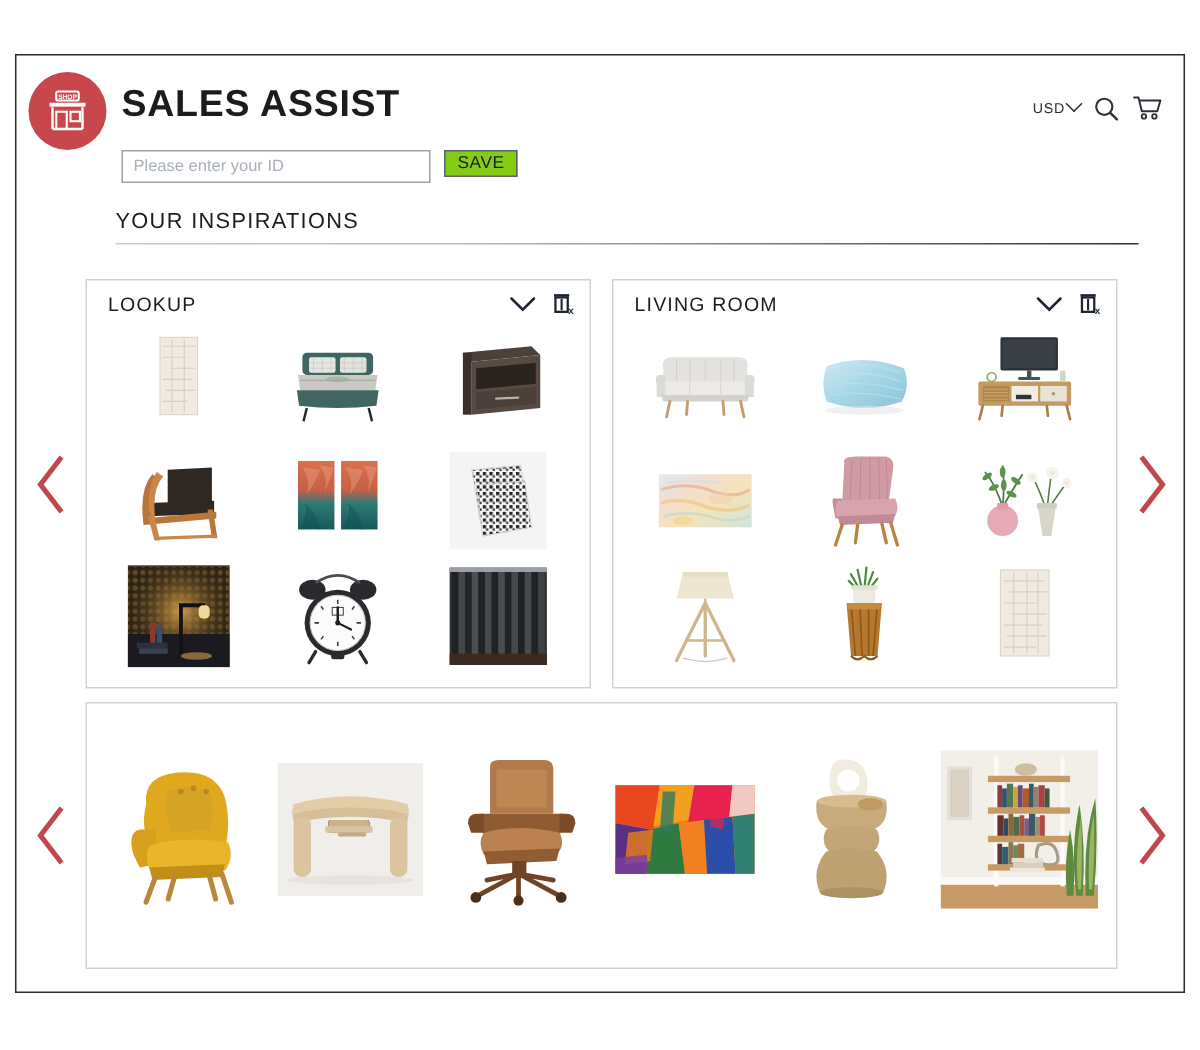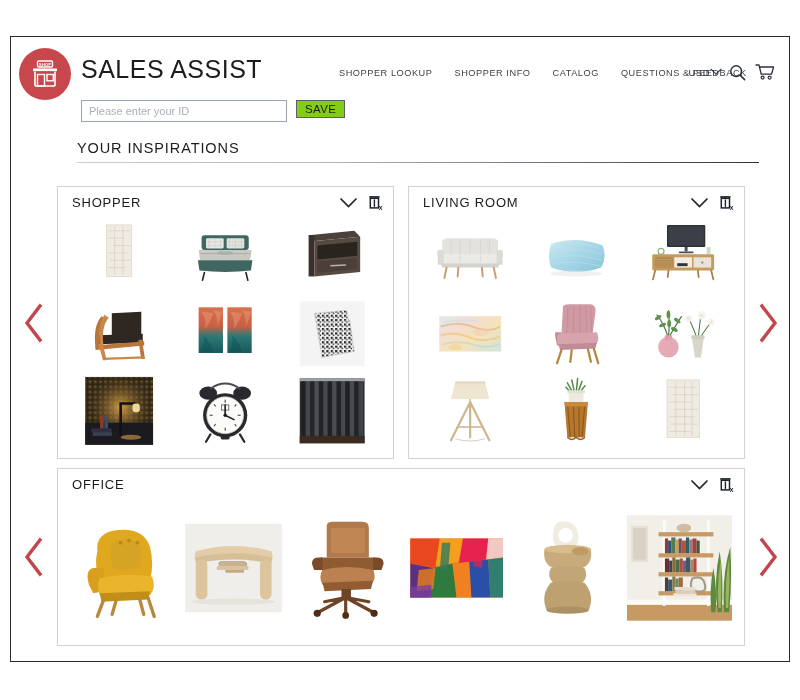--- a/index.html
+++ b/index.html
@@ -33,21 +33,21 @@
     display: flex; align-items: center; justify-content: center;
   }
   .logo-badge svg { display: block; }
 
   .brand-title {
     position: absolute;
     left: 70px; top: 18px;
     font-size: 25px;
     letter-spacing: 0.5px;
     color: #1c1c1c;
-    font-weight: 400;
+    font-weight: 700;
   }
 
   .nav {
     position: absolute;
     left: 328px; top: 31px;
     display: flex;
     gap: 22px;
     align-items: center;
   }
   .nav-item {
@@ -193,26 +193,20 @@
         <text x="17" y="8.9" font-family="Liberation Sans, sans-serif" font-size="4.4" fill="#fff" text-anchor="middle" font-weight="bold">SHOP</text>
         <rect x="5" y="11.5" width="24" height="2.6" fill="#fff"></rect>
         <path d="M7 14.5 L7 29 M27 14.5 L27 29 M7 29 L27 29" fill="none" stroke="#fff" stroke-width="1.6"></path>
         <rect x="9.5" y="17.5" width="7" height="11.5" fill="none" stroke="#fff" stroke-width="1.4"></rect>
         <rect x="19" y="17.5" width="6.3" height="6.3" fill="none" stroke="#fff" stroke-width="1.4"></rect>
       </svg>
     </div>
 
     <div class="brand-title">SALES ASSIST</div>
 
-    <div class="nav">
-      <div class="nav-item">SHOPPER LOOKUP</div>
-      <div class="nav-item">SHOPPER INFO</div>
-      <div class="nav-item">CATALOG</div>
-      <div class="nav-item">QUESTIONS &amp; FEEDBACK</div>
-    </div>
 
     <div class="header-tools">
       <div class="currency">
         <span>USD</span>
         <span class="chev-sm"></span>
       </div>
       <span class="icon-btn">
         <svg width="17" height="17" viewBox="0 0 17 17">
           <circle cx="7.2" cy="7.2" r="5.4" fill="none" stroke="#2b3038" stroke-width="1.4"></circle>
           <line x1="11.2" y1="11.2" x2="15.6" y2="15.6" stroke="#2b3038" stroke-width="1.6" stroke-linecap="round"></line>
@@ -242,21 +236,21 @@
     <div class="arrow">
       <svg width="26" height="44" viewBox="0 0 26 44">
           <path d="M19 5 L6 22 L19 39" fill="none" stroke="#c0474c" stroke-width="3.4" stroke-linecap="square"></path>
         </svg>
     </div>
 
     <div class="cards-wrap">
 
       <div class="card">
         <div class="card-head">
-          <div class="card-title">SHOPPER</div>
+          <div class="card-title">LOOKUP</div>
           <div class="card-actions">
             <span class="icon-btn">
               <svg width="19" height="13" viewBox="0 0 19 13">
                   <path d="M2 3 L9.5 10.5 L17 3" fill="none" stroke="#1d2430" stroke-width="1.7" stroke-linecap="round"></path>
                 </svg>
             </span>
             <span class="icon-btn">
               <svg width="17" height="17" viewBox="0 0 17 17">
                 <rect x="2.3" y="2.1" width="10.2" height="1.7" fill="#1d2430"></rect>
                 <rect x="3.3" y="4.3" width="8.2" height="9.6" fill="none" stroke="#1d2430" stroke-width="1.5"></rect>
@@ -679,38 +673,20 @@
 
   <div class="carousel row-bottom">
     <div class="arrow">
       <svg width="26" height="44" viewBox="0 0 26 44">
           <path d="M19 5 L6 22 L19 39" fill="none" stroke="#c0474c" stroke-width="3.4" stroke-linecap="square"></path>
         </svg>
     </div>
 
     <div class="cards-wrap">
       <div class="card">
-        <div class="card-head">
-          <div class="card-title">OFFICE</div>
-          <div class="card-actions">
-            <span class="icon-btn">
-              <svg width="19" height="13" viewBox="0 0 19 13">
-                  <path d="M2 3 L9.5 10.5 L17 3" fill="none" stroke="#1d2430" stroke-width="1.7" stroke-linecap="round"></path>
-                </svg>
-            </span>
-            <span class="icon-btn">
-              <svg width="17" height="17" viewBox="0 0 17 17">
-                <rect x="2.3" y="2.1" width="10.2" height="1.7" fill="#1d2430"></rect>
-                <rect x="3.3" y="4.3" width="8.2" height="9.6" fill="none" stroke="#1d2430" stroke-width="1.5"></rect>
-                <line x1="7.4" y1="5.4" x2="7.4" y2="12.9" stroke="#1d2430" stroke-width="1.4"></line>
-                <text x="13.6" y="15.6" font-family="Liberation Sans, sans-serif" font-size="6.6" font-weight="bold" fill="#1d2430" text-anchor="middle">x</text>
-              </svg>
-            </span>
-          </div>
-        </div>
         <div class="tiles grid-1x6">
 
           <div class="tile">
             <svg viewBox="0 0 100 100" preserveAspectRatio="xMidYMid meet">
               <path d="M26 34 Q24 16 46 14 Q70 12 76 30 Q80 46 76 62 L30 64 Q22 50 26 34 Z" fill="#e0a81f"></path>
               <path d="M40 26 Q52 20 66 26 Q70 38 66 50 L42 52 Q36 38 40 26 Z" fill="#caa02a" opacity="0.45"></path>
               <g fill="#b8891c">
                 <circle cx="48" cy="26" r="1.8"></circle>
                   <circle cx="56" cy="24" r="1.8"></circle>
                   <circle cx="64" cy="26" r="1.8"></circle>

